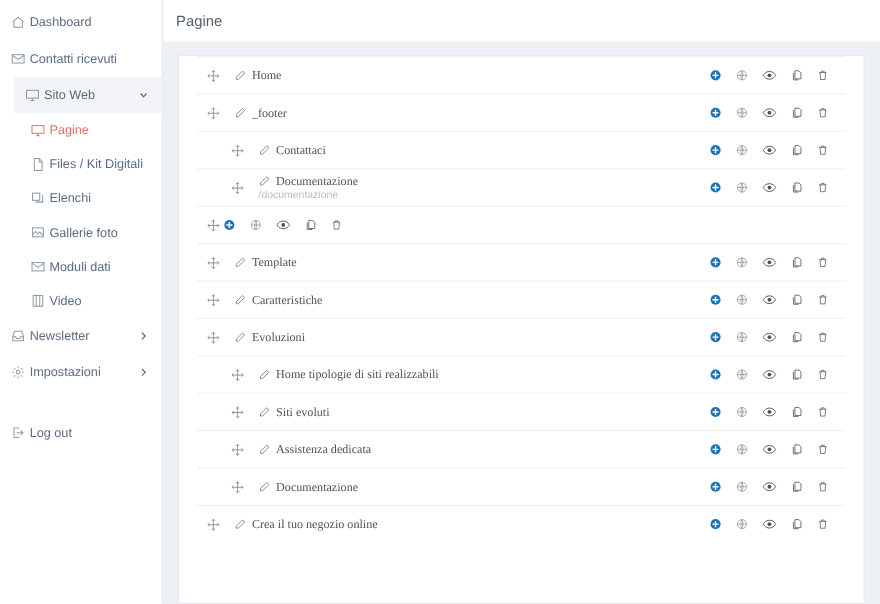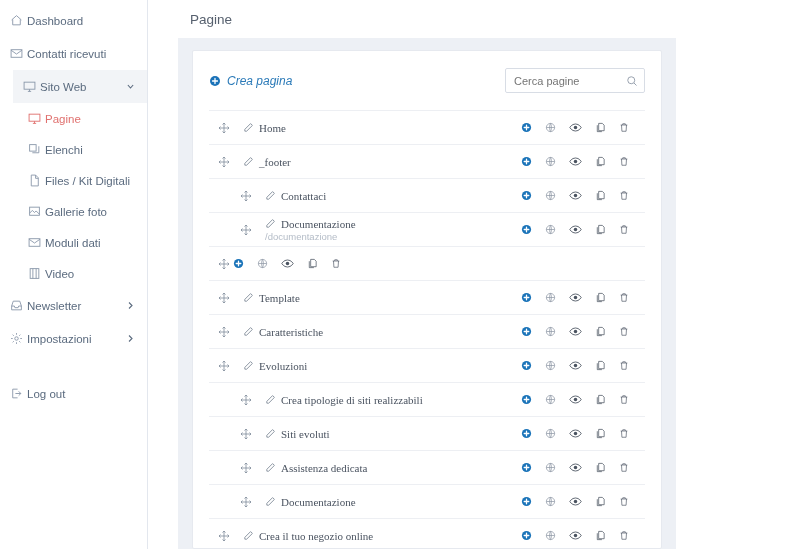--- a/index.html
+++ b/index.html
@@ -2,21 +2,21 @@
 <html><head>
 <meta charset="utf-8">
 <style>
   * { box-sizing: border-box; margin: 0; padding: 0; }
   html, body {
     width: 800px; height: 549px;
     font-family: "Liberation Sans", sans-serif;
     background: #ffffff;
     overflow: hidden;
   }
-  .app { display: flex; width: 676px; height: 549px; gap: 30px; }
+  .app { display: flex; width: 800px; height: 549px; }
 
   
   .sidebar {
     width: 148px; min-width: 148px; height: 549px;
     background: #ffffff;
     border-right: 1px solid #e3e7ee;
     padding-top: 4px;
     position: relative;
   }
   .nav-item {
@@ -196,35 +196,35 @@
             <rect x="2" y="4" width="20" height="13"></rect>
             <path d="M9 21h6M12 17v4"></path>
           </svg>
       </span>
       <span>Pagine</span>
     </div>
 
     <div class="nav-sub">
       <span class="ico">
         <svg width="13" height="13" viewBox="0 0 24 24" fill="none" stroke="currentColor" stroke-width="1.7">
+            <path d="M6 2h8l5 5v15H6z"></path>
+            <path d="M14 2v6h5"></path>
+          </svg>
+      </span>
+      <span>Files / Kit Digitali</span>
+    </div>
+
+    <div class="nav-sub">
+      <span class="ico">
+        <svg width="13" height="13" viewBox="0 0 24 24" fill="none" stroke="currentColor" stroke-width="1.7">
             <rect x="3" y="3" width="12" height="12"></rect>
             <path d="M8 18h12V6"></path>
           </svg>
       </span>
       <span>Elenchi</span>
-    </div>
-
-    <div class="nav-sub">
-      <span class="ico">
-        <svg width="13" height="13" viewBox="0 0 24 24" fill="none" stroke="currentColor" stroke-width="1.7">
-            <path d="M6 2h8l5 5v15H6z"></path>
-            <path d="M14 2v6h5"></path>
-          </svg>
-      </span>
-      <span>Files / Kit Digitali</span>
     </div>
 
     <div class="nav-sub">
       <span class="ico">
         <svg width="13" height="13" viewBox="0 0 24 24" fill="none" stroke="currentColor" stroke-width="1.7">
             <rect x="3" y="4" width="18" height="15"></rect>
             <path d="M3 15l5-5 4 4 3-3 6 6"></path>
           </svg>
       </span>
       <span>Gallerie foto</span>
@@ -296,40 +296,20 @@
 
   <div class="main">
 
     <div class="topbar">
       <span class="title">Pagine</span>
     </div>
 
     <div class="content">
       <div class="card">
 
-        <div class="card-head">
-          <div class="create-link">
-            <span class="plus">
-              <svg width="12" height="12" viewBox="0 0 24 24">
-                  <circle cx="12" cy="12" r="10" fill="currentColor"></circle>
-                  <path d="M12 7v10M7 12h10" stroke="#fff" stroke-width="2.6" stroke-linecap="round"></path>
-                </svg>
-            </span>
-            <span>Crea pagina</span>
-          </div>
-          <div class="search-wrap">
-            <input class="search-input" type="text" placeholder="Cerca pagine" style="">
-            <span class="search-icon">
-              <svg width="12" height="12" viewBox="0 0 24 24" fill="none" stroke="currentColor" stroke-width="2">
-                  <circle cx="10.5" cy="10.5" r="7"></circle>
-                  <path d="M16 16l5 5"></path>
-                </svg>
-            </span>
-          </div>
-        </div>
 
         <div class="rows" id="rows">
             <div class="row">
               <span class="drag">
                 <svg width="12" height="12" viewBox="0 0 24 24" fill="none" stroke="currentColor" stroke-width="1.6">
                   <path d="M12 2v20M2 12h20M12 2l-3 3M12 2l3 3M12 22l-3-3M12 22l3-3M2 12l3-3M2 12l3 3M22 12l-3-3M22 12l-3 3"></path>
                 </svg>
               </span>
               <div class="label-wrap">
                 <div class="label-col">
@@ -721,21 +701,21 @@
                 </svg>
               </span>
               <div class="label-wrap">
                 <div class="label-col">
                   <div class="pg-label">
                     <span class="pencil">
                       <svg width="11" height="11" viewBox="0 0 24 24" fill="none" stroke="currentColor" stroke-width="1.7">
                         <path d="M16.5 3.5l4 4L8 20H4v-4z"></path>
                       </svg>
                     </span>
-                    <span>Crea tipologie di siti realizzabili</span>
+                    <span>Home tipologie di siti realizzabili</span>
                   </div>
                 </div>
               </div>
               <div class="actions">
                 <span class="act add">
                   <svg width="11" height="11" viewBox="0 0 24 24">
                     <circle cx="12" cy="12" r="10" fill="currentColor"></circle>
                     <path d="M12 7v10M7 12h10" stroke="#fff" stroke-width="2.8" stroke-linecap="round"></path>
                   </svg>
                 </span>

